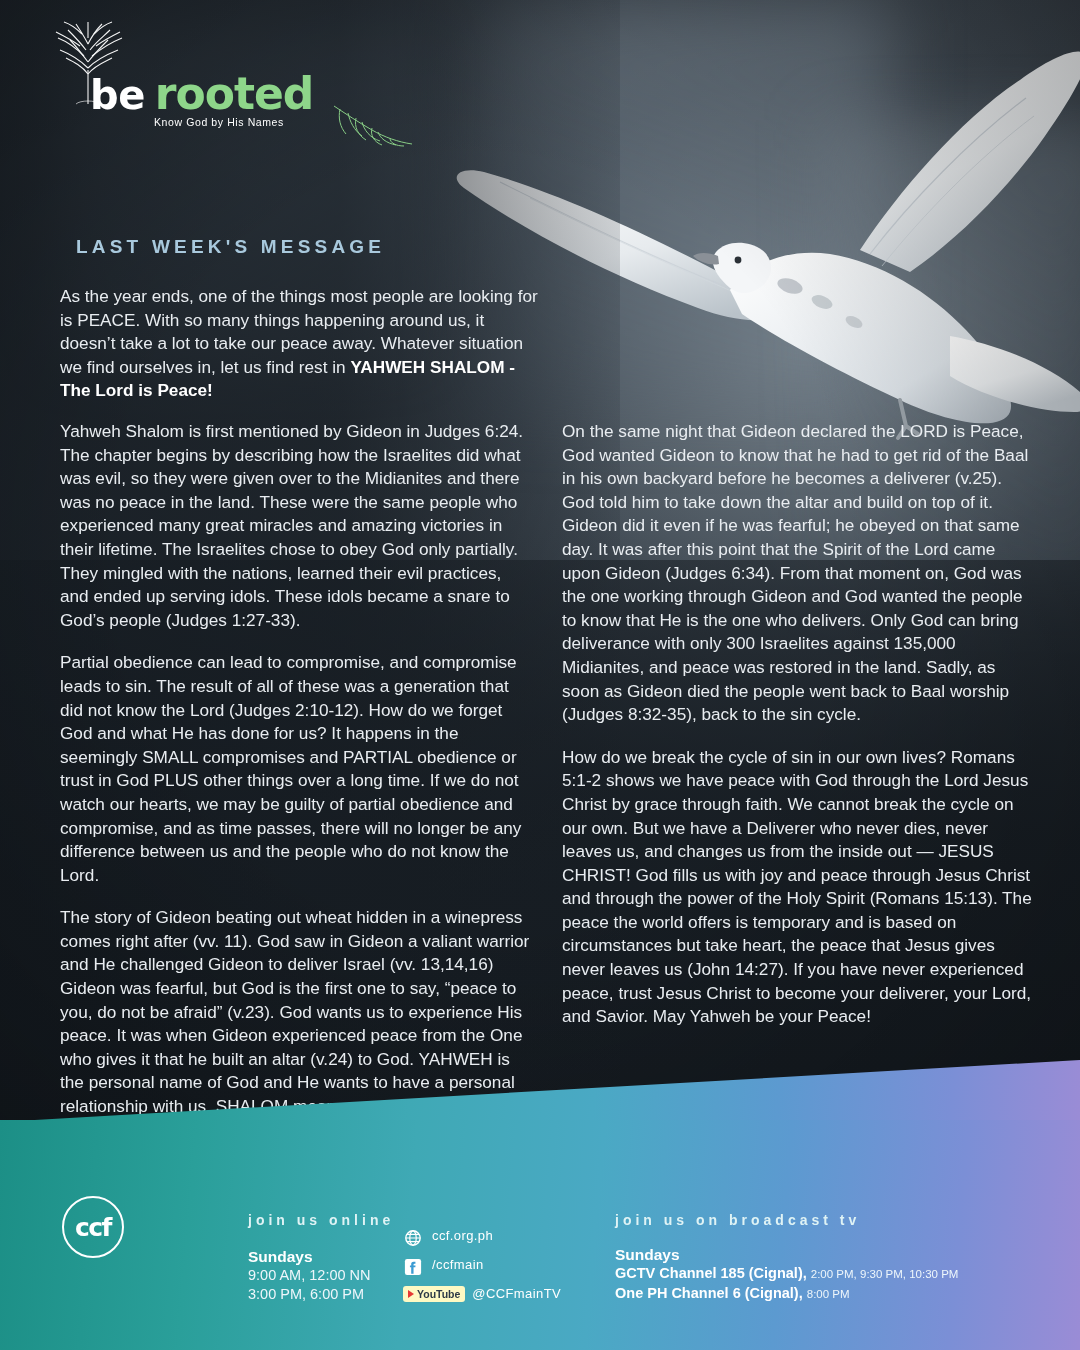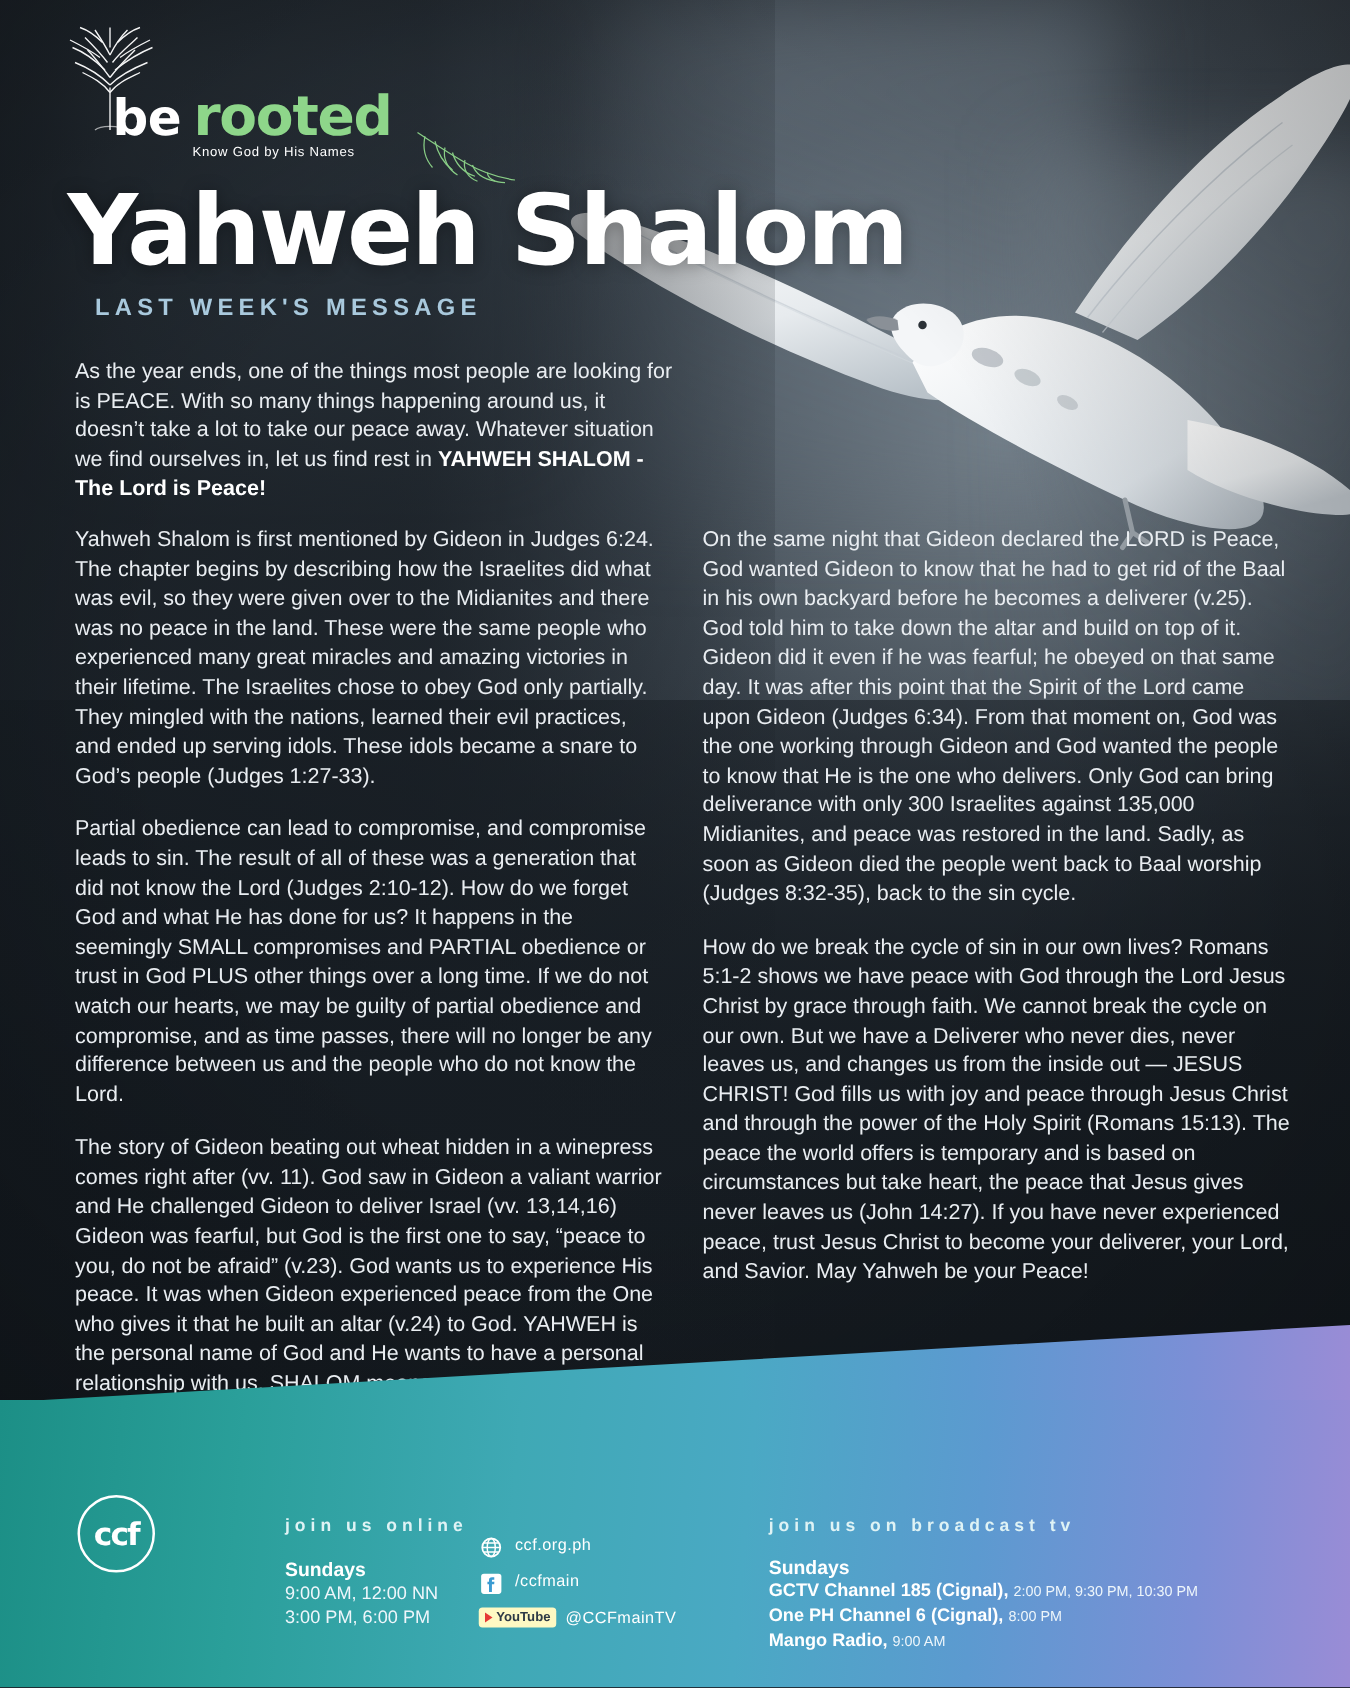--- a/index.html
+++ b/index.html
@@ -120,21 +120,21 @@
     border: 2.5px solid #ffffff; border-radius: 50%;
     display: flex; align-items: center; justify-content: center;
   }
   .ccf-logo span {
     color: #ffffff; font-size: 25px; font-weight: 700; letter-spacing: -1.5px;
     font-family: "DejaVu Sans", sans-serif;
   }
   .f-head {
     font-size: 14px; font-weight: 700; color: #dff3f5; letter-spacing: 4px;
   }
-  .f-col-online { position: absolute; left: 228px; top: 92px; width: 360px; }
+  .f-col-online { position: absolute; left: 248px; top: 92px; width: 360px; }
   .f-col-tv { position: absolute; left: 615px; top: 92px; width: 450px; }
   .f-sub { font-size: 15.5px; font-weight: 700; color: #ffffff; margin-top: 18px; }
   .f-line { font-size: 14.5px; color: #eef6fb; line-height: 19px; }
   .f-line b { font-weight: 700; color: #ffffff; }
   .f-small { font-size: 11.5px; }
   .f-online-times { position: absolute; left: 0; top: 18px; }
   .f-links { position: absolute; left: 155px; top: 16px; }
   .f-link-row { display: flex; align-items: flex-start; margin-bottom: 9px; }
   .f-link-row .lbl { font-size: 13px; color: #ffffff; letter-spacing: 0.4px; }
   .ico { width: 20px; height: 20px; margin-right: 9px; display: flex; align-items: center; justify-content: center; }
@@ -228,21 +228,20 @@
     <svg class="logo-sprig" width="90" height="48" viewBox="0 0 90 48">
       <g stroke="#8ed68a" stroke-width="1" fill="none" opacity="0.95">
         <path d="M6 6 C18 14 30 22 44 30 C56 37 70 42 84 44"></path>
         <path d="M20 13 C22 22 26 30 34 36 M34 22 C36 30 42 38 52 41 M50 32 C52 38 58 43 68 45"></path>
         <path d="M12 9 C10 18 12 27 18 34 M28 18 C26 27 30 35 38 40"></path>
         <path d="M44 28 C42 35 46 42 54 45 M62 38 C62 43 68 46 76 46"></path>
       </g>
     </svg>
   </div>
 
-  <div class="title">Yahweh Shalom</div>
   <div class="subtitle">LAST WEEK'S MESSAGE</div>
 
   <div class="lead">
     <span>As the year ends, one of the things most people are looking for is PEACE. With so many things happening around us, it doesn’t take a lot to take our peace away. Whatever situation we find ourselves in, let us find rest in </span><b>YAHWEH SHALOM - The Lord is Peace!</b>
   </div>
 
   <div class="col-left">
     <p>Yahweh Shalom is first mentioned by Gideon in Judges 6:24. The chapter begins by describing how the Israelites did what was evil, so they were given over to the Midianites and there was no peace in the land. These were the same people who experienced many great miracles and amazing victories in their lifetime. The Israelites chose to obey God only partially. They mingled with the nations, learned their evil practices, and ended up serving idols. These idols became a snare to God’s people (Judges 1:27-33).</p>
     <p>Partial obedience can lead to compromise, and compromise leads to sin. The result of all of these was a generation that did not know the Lord (Judges 2:10-12). How do we forget God and what He has done for us? It happens in the seemingly SMALL compromises and PARTIAL obedience or trust in God PLUS other things over a long time. If we do not watch our hearts, we may be guilty of partial obedience and compromise, and as time passes, there will no longer be any difference between us and the people who do not know the Lord.</p>
     <p>The story of Gideon beating out wheat hidden in a winepress comes right after (vv. 11). God saw in Gideon a valiant warrior and He challenged Gideon to deliver Israel (vv. 13,14,16) Gideon was fearful, but God is the first one to say, “peace to you, do not be afraid” (v.23). God wants us to experience His peace. It was when Gideon experienced peace from the One who gives it that he built an altar (v.24) to God. YAHWEH is the personal name of God and He wants to have a personal relationship with us. SHALOM means peace.</p>
@@ -302,20 +301,16 @@
       <div class="f-head">join us on broadcast tv</div>
       <div class="f-sub">Sundays</div>
       <div class="f-line">
         <b>GCTV Channel 185 (Cignal),</b>
         <span class="f-small">2:00 PM, 9:30 PM, 10:30 PM</span>
       </div>
       <div class="f-line">
         <b>One PH Channel 6 (Cignal),</b>
         <span class="f-small">8:00 PM</span>
       </div>
-      <div class="f-line">
-        <b>Mango Radio,</b>
-        <span class="f-small">9:00 AM</span>
-      </div>
     </div>
   </div>
 
 </div>
 
 </body></html>

